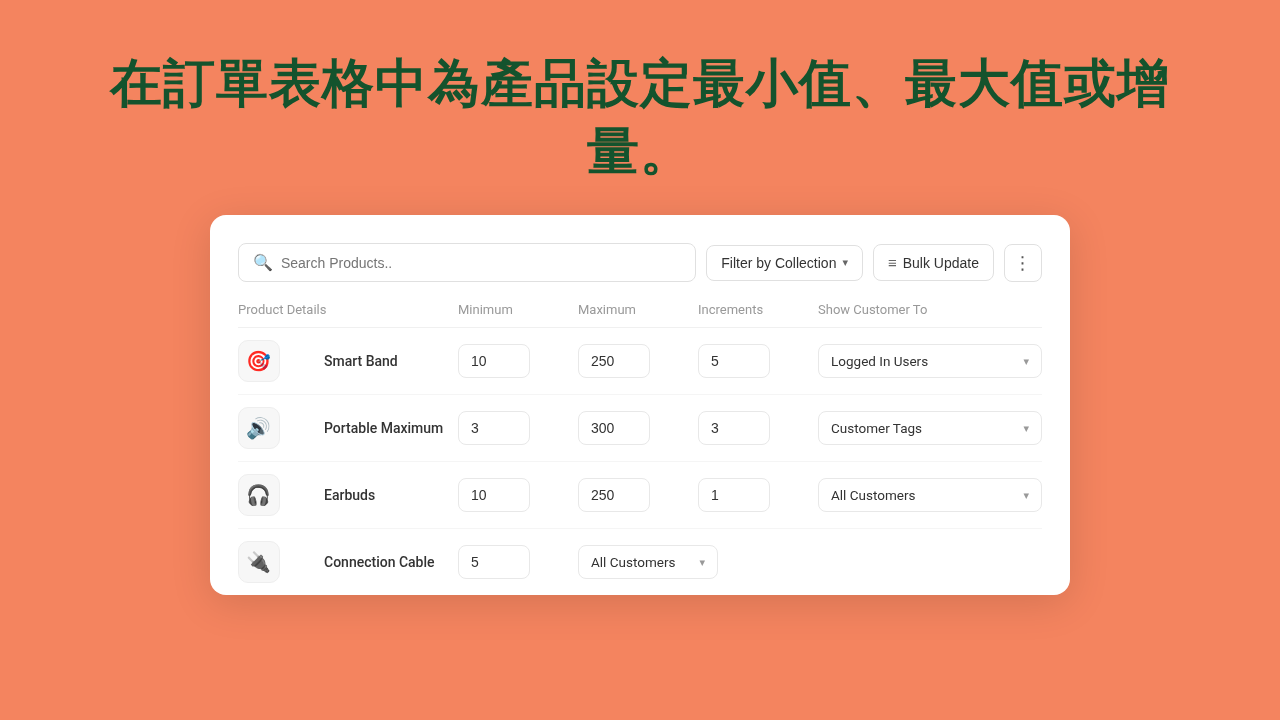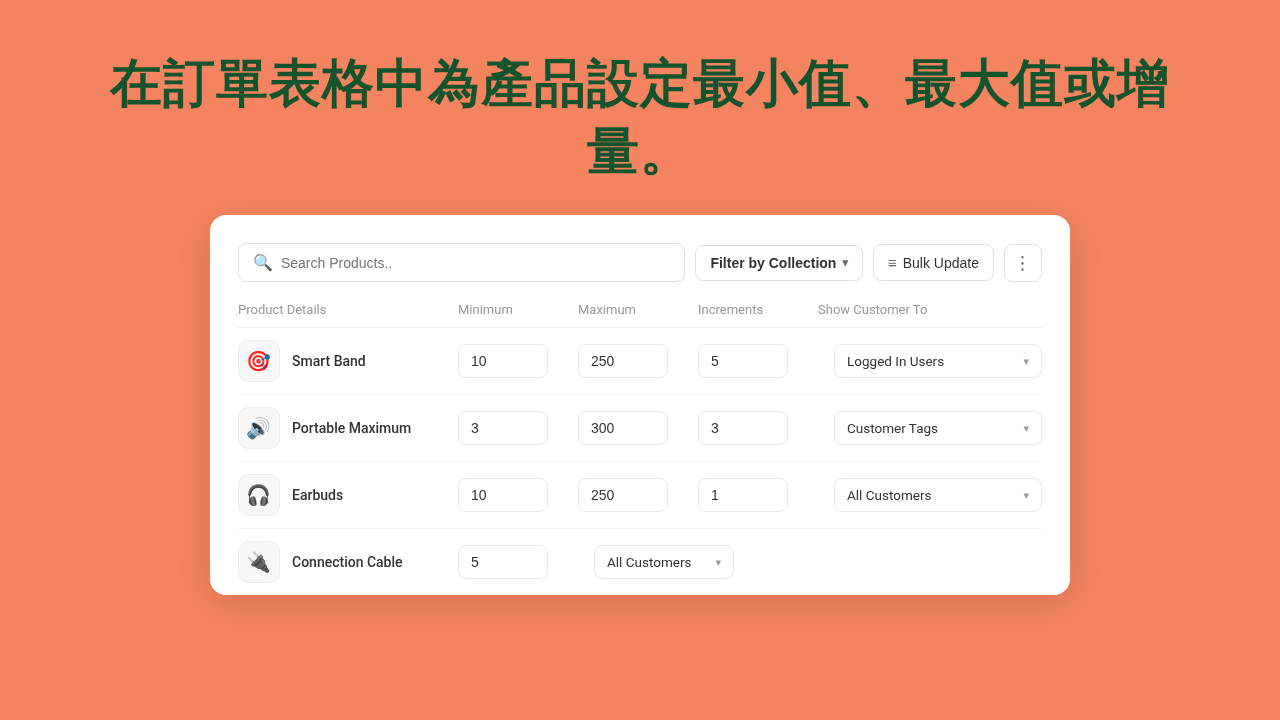--- a/index.html
+++ b/index.html
@@ -71,21 +71,20 @@
       align-items: center;
       gap: 6px;
       border: 1.5px solid #e0e0e0;
       border-radius: 8px;
       padding: 9px 14px;
       font-size: 14px;
       color: #333;
       background: #fff;
       cursor: pointer;
       white-space: nowrap;
-      font-weight: bold;
     }
 
     .bulk-btn {
       display: flex;
       align-items: center;
       gap: 6px;
       border: 1.5px solid #e0e0e0;
       border-radius: 8px;
       padding: 9px 14px;
       font-size: 14px;
@@ -152,24 +151,25 @@
       align-items: center;
       justify-content: center;
       font-size: 20px;
       overflow: hidden;
     }
 
     .product-name {
       font-size: 14px;
       color: #333;
       font-weight: 500;
+      margin-left: 32px;
     }
 
     .num-input {
-      width: 90px;
+      width: 72px;
       border: 1.5px solid #e8e8e8;
       border-radius: 8px;
       padding: 8px 12px;
       font-size: 14px;
       color: #333;
       background: #fff;
       outline: none;
     }
 
     .dropdown-select {
@@ -178,21 +178,20 @@
       justify-content: space-between;
       gap: 8px;
       border: 1.5px solid #e8e8e8;
       border-radius: 8px;
       padding: 8px 12px;
       font-size: 13.5px;
       color: #333;
       background: #fff;
       cursor: pointer;
       min-width: 140px;
-      margin-left: 16px;
     }
 
     .bulk-icon {
       font-size: 15px;
       color: #666;
     }
   </style>
 </head>
 <body>
 

